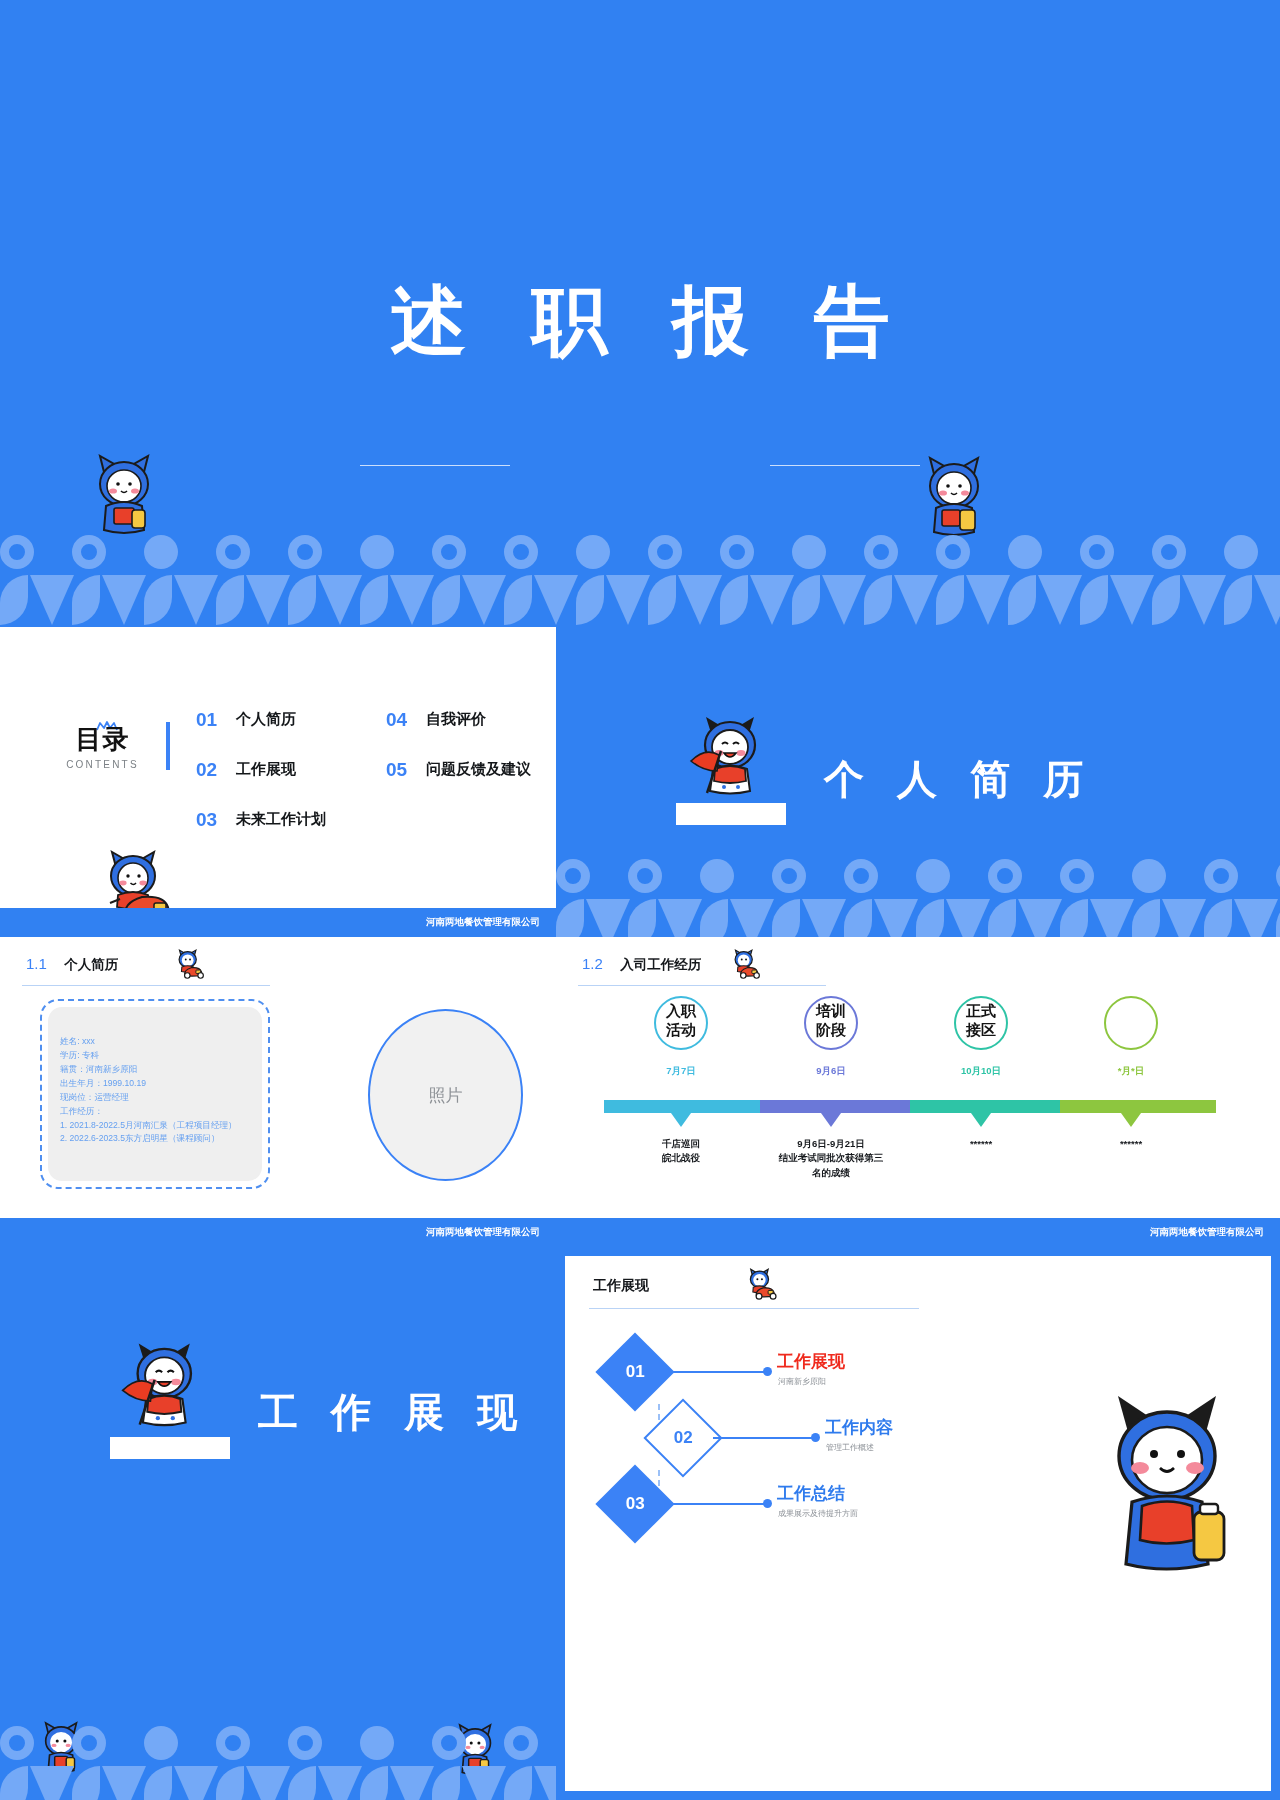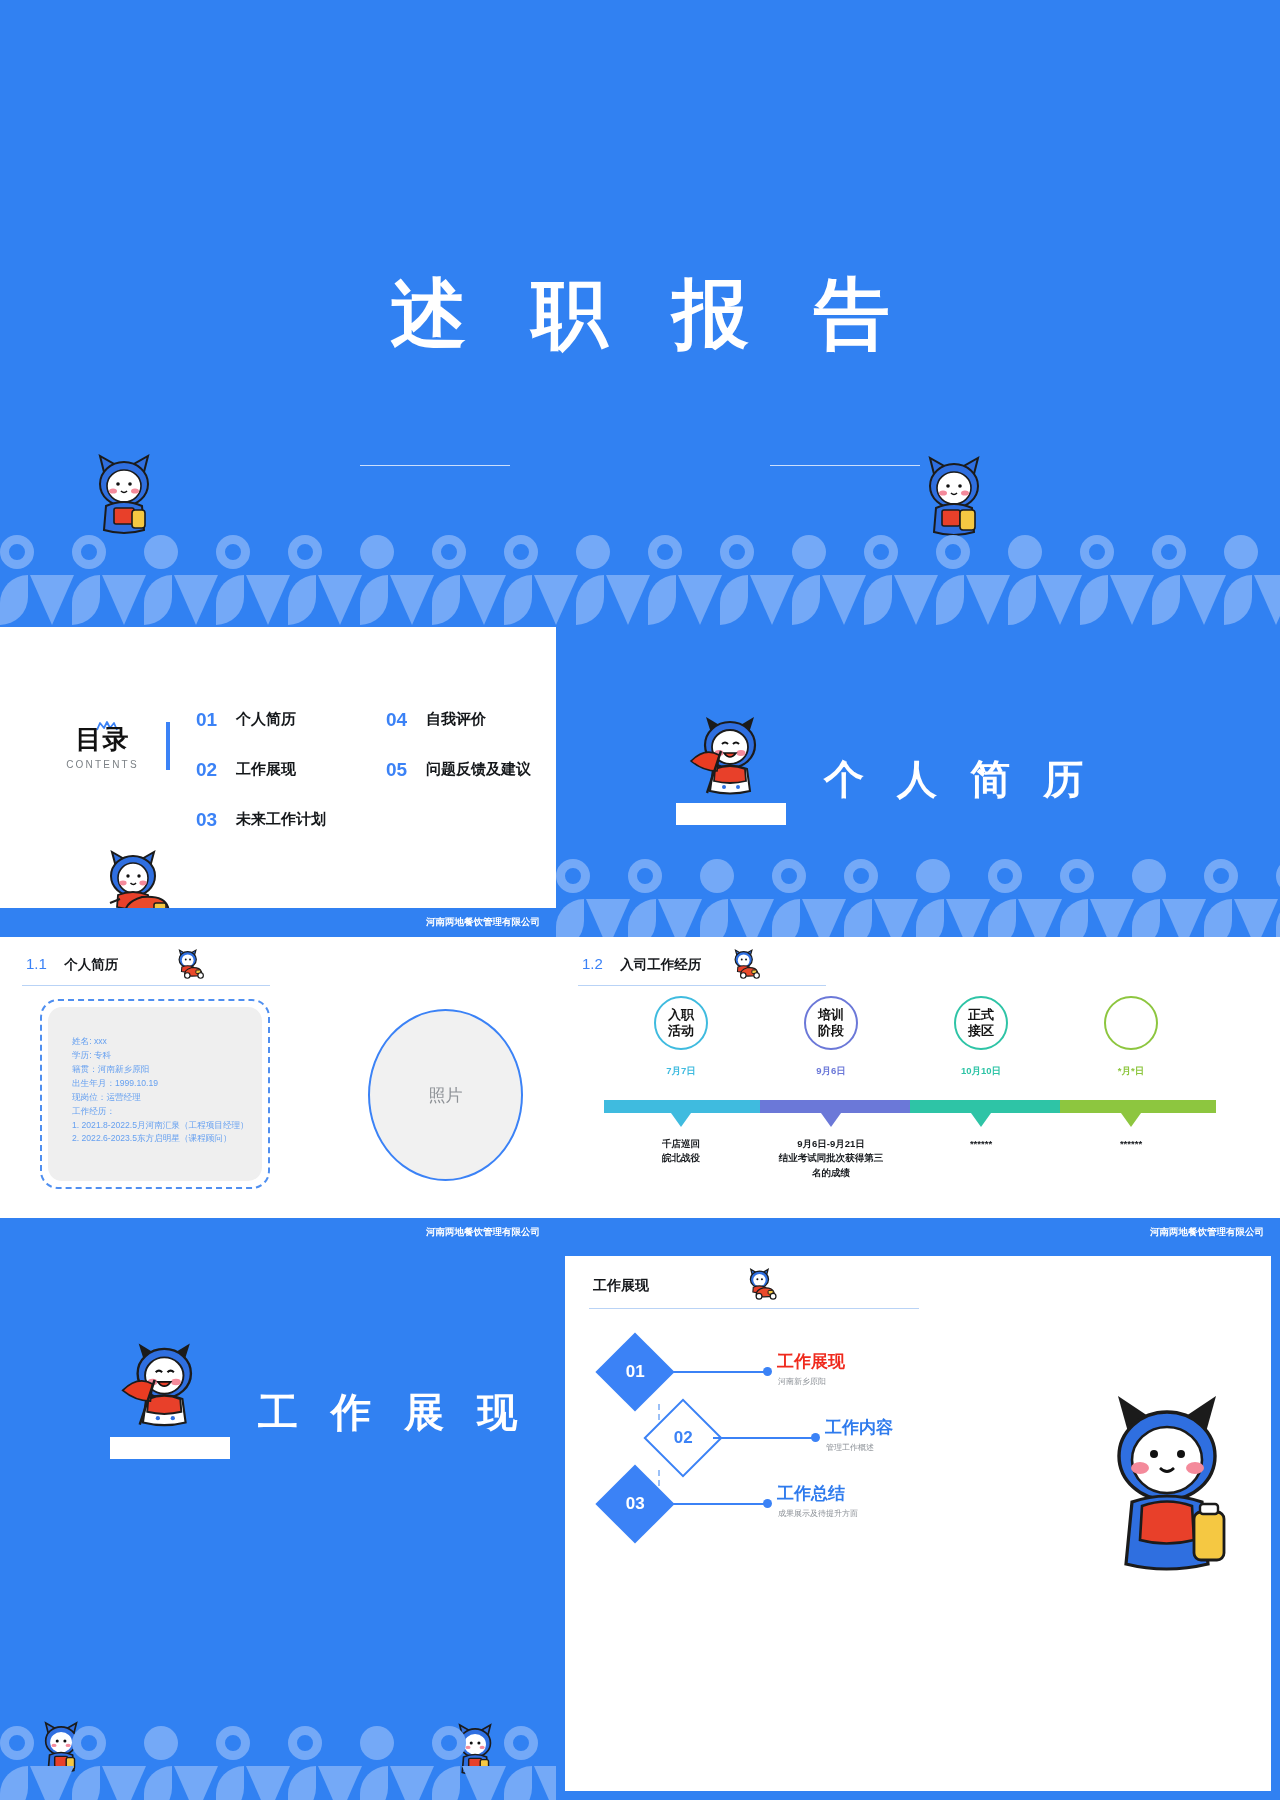--- a/index.html
+++ b/index.html
@@ -2,21 +2,21 @@
 <html><head>
 <meta charset="utf-8">
 <style>
   * { margin:0; padding:0; box-sizing:border-box; }
   html,body { width:1280px; height:1800px; background:#ffffff;
     font-family:"Liberation Sans","DejaVu Sans",sans-serif; }
   .page { position:relative; width:1280px; height:1800px; overflow:hidden; background:#fff; }
 
   
   .s1 { position:absolute; left:0; top:0; width:1280px; height:627px; background:#3181f2; overflow:hidden; }
-  .s1-title { position:absolute; left:0; top:264px; width:1280px; text-align:center;
+  .s1-title { position:absolute; left:0; top:271px; width:1280px; text-align:center;
     color:#fff; font-size:76px; font-weight:bold; letter-spacing:22px; text-indent:22px; }
   .s1-subwrap { position:absolute; left:0; top:452px; width:1280px; text-align:center; }
   .s1-sub { display:inline-block; color:#fff; font-size:15px; font-weight:bold; line-height:1.25;
      letter-spacing:.5px; position:relative; }
   .s1-rule-l, .s1-rule-r { position:absolute; top:465px; height:1px; background:rgba(255,255,255,.75); }
   .s1-rule-l { left:360px; width:150px; }
   .s1-rule-r { right:360px; width:150px; }
 
   
   .pat { position:absolute; left:0; bottom:0; width:1280px; height:100px; }
@@ -58,33 +58,33 @@
   .s4 { position:absolute; left:0; top:937px; width:556px; height:310px; background:#fff; overflow:hidden; }
   .hd { position:absolute; }
   .hd .no { color:#3b82f6; font-size:15px; font-weight:normal; }
   .hd .tl { color:#15181c; font-size:13.5px; font-weight:bold; margin-left:13px; }
   .hd-rule { position:absolute; height:1px; background:#b9d3f6; }
   .resume-box { position:absolute; left:40px; top:62px; width:230px; height:190px;
      border:2px dashed #4f8ff0; border-radius:18px; }
   .resume-inner { position:absolute; left:6px; top:6px; right:6px; bottom:6px;
      background:#efefef; border-radius:14px; }
   .resume-txt { position:absolute; left:18px; top:34px; width:202px; color:#66a0f0;
-     font-size:8.6px; line-height:1.62;margin-left:12px; }
+     font-size:8.6px; line-height:1.62; }
   .photo-oval { position:absolute; left:368px; top:72px; width:155px; height:172px;
      border:2px solid #3b82f6; border-radius:50%; background:#f1f1f1;
      display:flex; align-items:center; justify-content:center;
      color:#8d9196; font-size:17px; }
   .s4-footer { position:absolute; left:0; top:1218px; width:556px; height:29px; background:#3181f2; }
   .s4-footer span { position:absolute; right:16px; top:8px; color:#fff; font-size:9.5px; font-weight:bold; }
 
   
   .s5 { position:absolute; left:556px; top:937px; width:724px; height:310px; background:#fff; overflow:hidden; }
   .tl-node { position:absolute; width:54px; height:54px; border-radius:50%; background:#fff;
       display:flex; align-items:center; justify-content:center; text-align:center;
-      font-size:13px; font-weight:bold; color:#141414; line-height:1.25; }
+      font-size:15px; font-weight:bold; color:#141414; line-height:1.25;font-family:Liberation Mono, monospace; }
   .tl-date { position:absolute; width:110px; text-align:center; font-size:9.5px; font-weight:bold; }
   .tl-bar { position:absolute; top:163px; height:13px; }
   .tl-arrow { position:absolute; width:0; height:0; border-left:10px solid transparent;
      border-right:10px solid transparent; }
   .tl-cap { position:absolute; width:140px; text-align:center; font-size:9.5px;
      font-weight:bold; color:#16191d; line-height:1.5; }
   .s5-footer { position:absolute; left:556px; top:1218px; width:724px; height:29px; background:#3181f2; }
   .s5-footer span { position:absolute; right:16px; top:8px; color:#fff; font-size:9.5px; font-weight:bold; }
 
   

